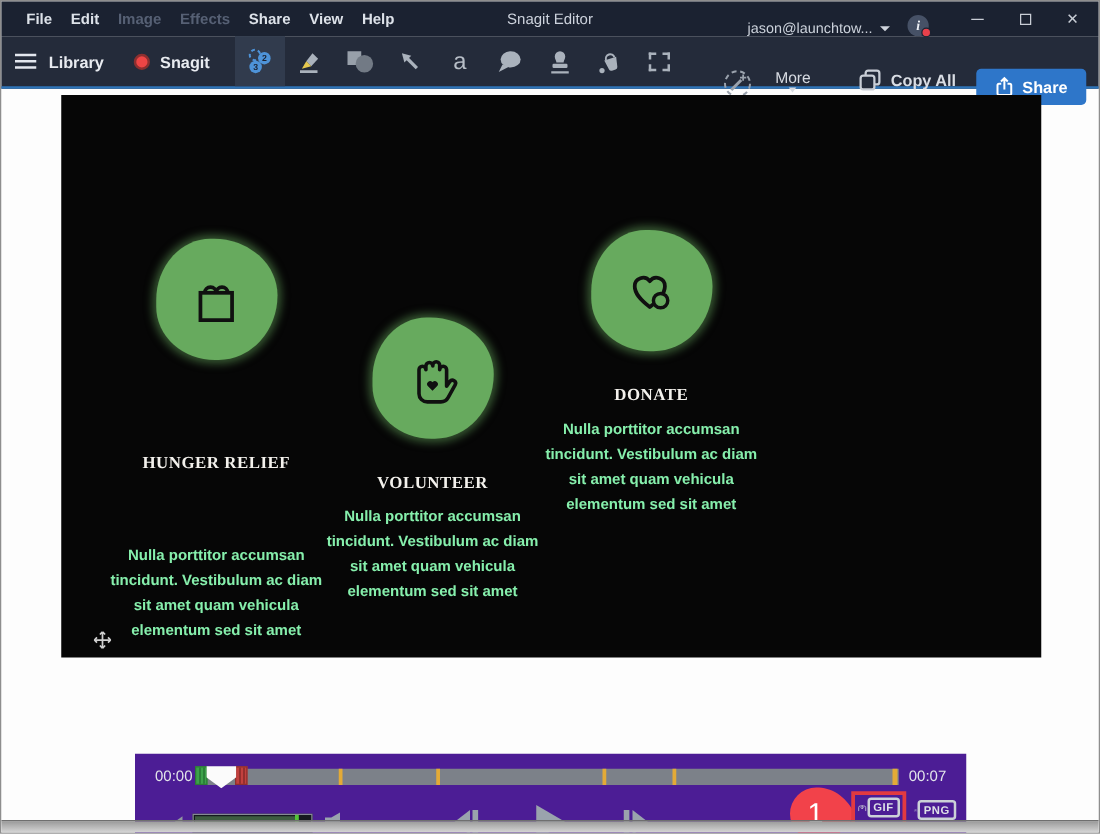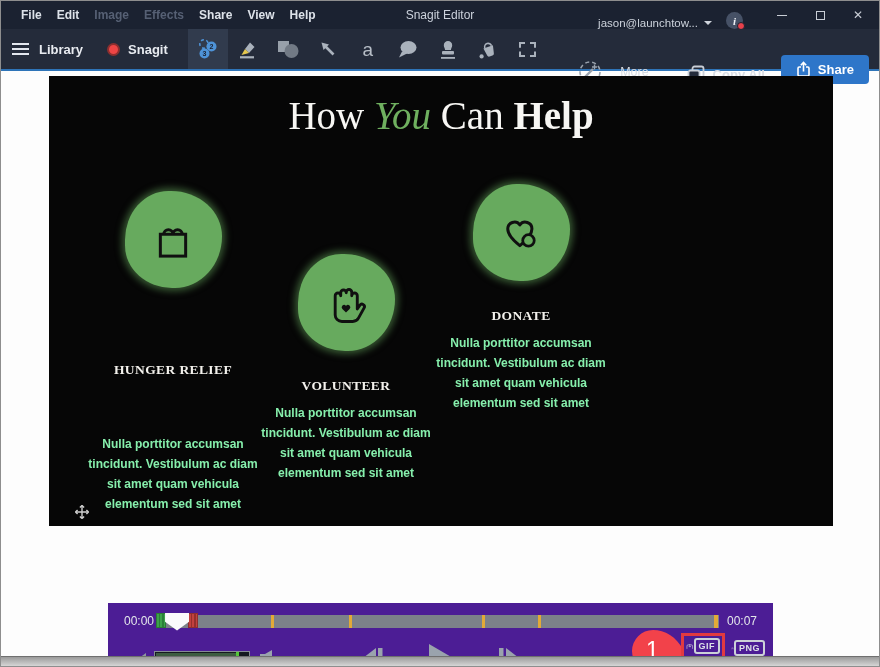--- a/index.html
+++ b/index.html
@@ -34,21 +34,21 @@
   .hamburger { margin-left:11px; display:flex; flex-direction:column; gap:3px; }
   .hamburger div { width:17px; height:2px; background:#e3e7ee; }
   .lib-label { font-weight:bold; font-size:13px; margin-left:10px; }
   .capture-dot { width:13px; height:13px; border-radius:50%; background:#ee4545; border:2px solid #8c2f2f; margin-left:24px; }
   .capture-label { font-weight:bold; font-size:13px; margin-left:8px; }
   .tools { display:flex; margin-left:20px; height:40px; }
   .tool { width:40px; height:40px; display:flex; align-items:center; justify-content:center; }
   .tool.selected { background:#313b4d; }
   .text-a { font-size:19px; color:#b7bec7; line-height:1; }
   .marquee { width:17px; height:15px; border:2px dashed #aab2bc; }
-  .tb-actions { margin-left:auto; display:flex; align-items:flex-end; margin-right:10px;margin-top:40px; }
+  .tb-actions { margin-left:auto; display:flex; align-items:flex-start; margin-right:10px;margin-top:40px; }
   .wand { margin-right:18px; display:flex; }
   .more { display:flex; flex-direction:column; align-items:center; font-size:12.5px; color:#d6dae1; margin-right:18px; }
   .more-caret { width:0;height:0;border-left:3.5px solid transparent;border-right:3.5px solid transparent;
                 border-top:4px solid #d6dae1; margin-top:1px; }
   .copyall { display:flex; align-items:center; gap:7px; font-size:13px; font-weight:bold; color:#d9dde4; margin-right:16px;padding-left:20px; }
   .share-btn { display:flex; align-items:center; gap:7px; background:#2e76c9; color:#fff; font-weight:bold;
                font-size:13px; padding:6px 15px; border-radius:4px; }
 
   
   .slide { position:absolute; left:48px; top:75px; width:784px; height:450px; background:#060606; }
@@ -231,23 +231,20 @@
         <svg width="15" height="17" viewBox="0 0 15 17">
           <path d="M5,6 H3.2 A1.2,1.2 0 0 0 2,7.2 v6.6 A1.2,1.2 0 0 0 3.2,15 h8.6 A1.2,1.2 0 0 0 13,13.8 V7.2 A1.2,1.2 0 0 0 11.8,6 H10" fill="none" stroke="#fff" stroke-width="1.6"></path>
           <path d="M7.5,10.5 V1.8 M4.8,4.2 L7.5,1.5 L10.2,4.2" fill="none" stroke="#fff" stroke-width="1.6"></path>
         </svg>
         <span>Share</span>
       </div>
     </div>
   </div>
 
   <div class="slide">
-    <div class="slide-title">
-      <span>How </span><span class="green">You</span><span> Can </span><span class="bold">Help</span>
-    </div>
 
     <div class="col col-hunger">
       <div class="blob">
         <svg width="46" height="46" viewBox="0 0 40 40">
           <rect x="9" y="15" width="22" height="19" fill="none" stroke="#101010" stroke-width="2.6"></rect>
           <path d="M12,15 a4,4 0 0 1 8,0 M20,15 a4,4 0 0 1 8,0" fill="none" stroke="#101010" stroke-width="2.6"></path>
         </svg>
       </div>
       <h3>HUNGER RELIEF</h3>
       <p>Nulla porttitor accumsan tincidunt. Vestibulum ac diam sit amet quam vehicula elementum sed sit amet</p>

